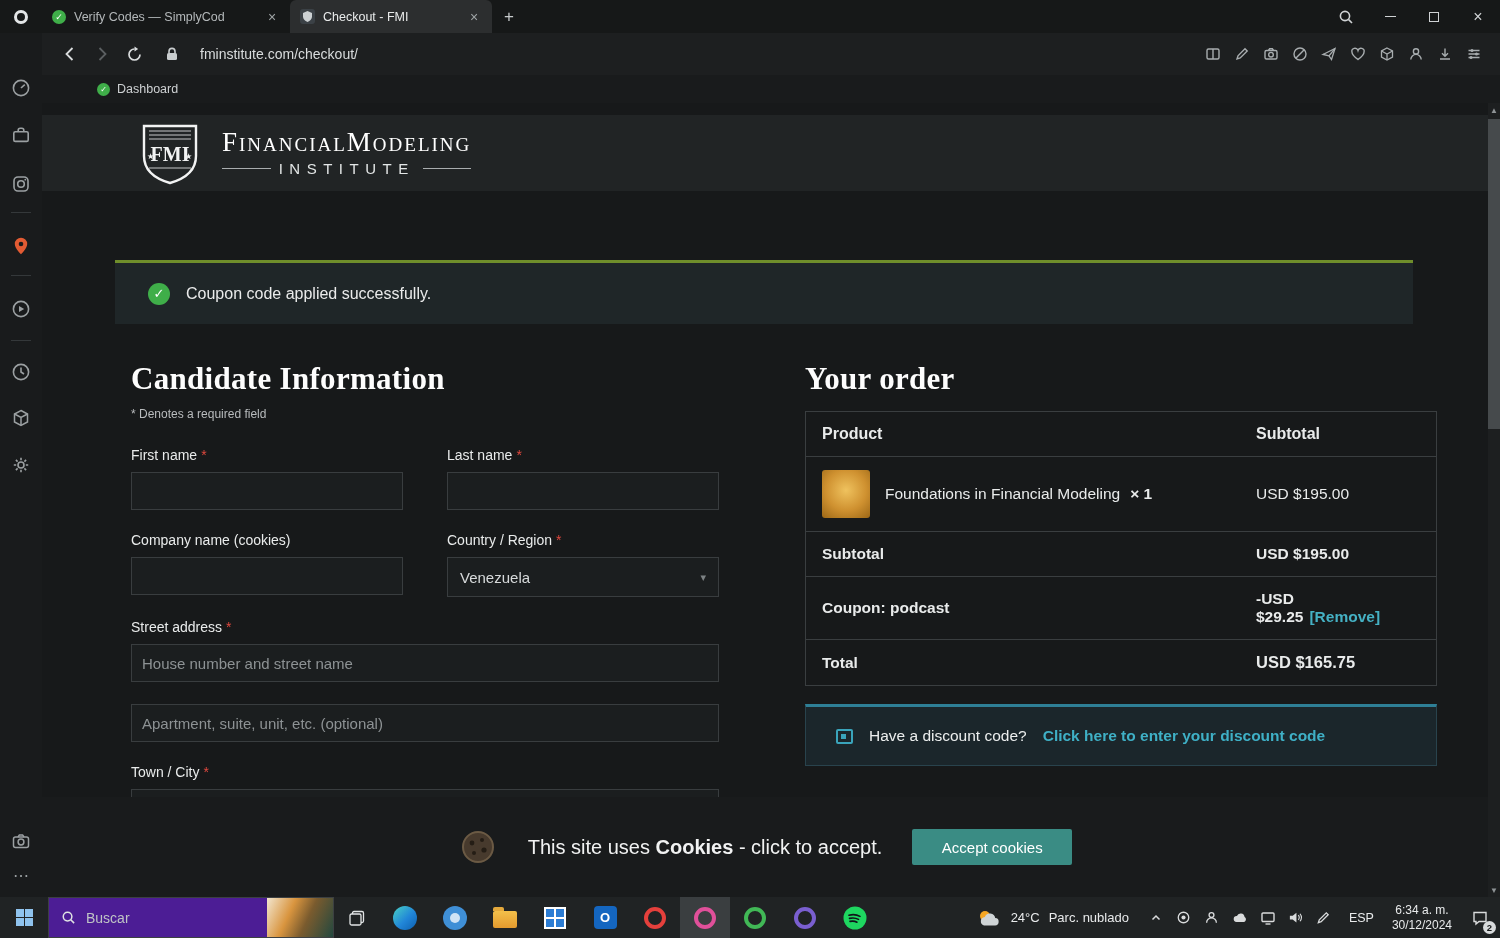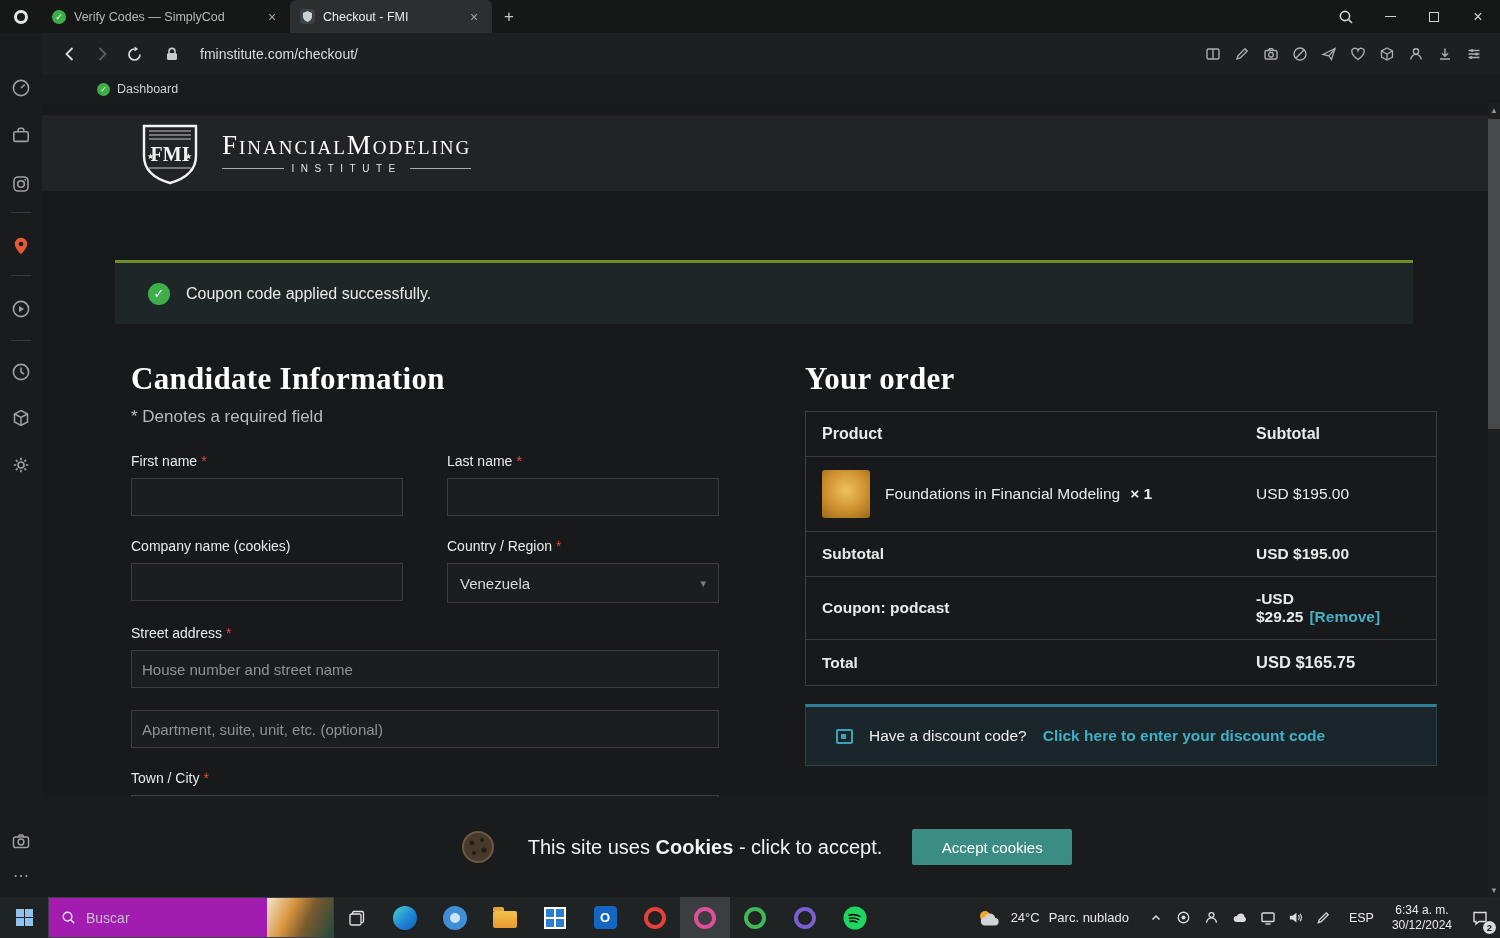--- a/index.html
+++ b/index.html
@@ -54,31 +54,31 @@
   .site{position:absolute;top:0;left:0;right:12px;bottom:0;}
   .scrollbar{position:absolute;top:0;right:0;bottom:0;width:12px;background:#1d1f20;}
   .sb-arrow{height:14px;font-size:8px;color:#8e9395;display:flex;align-items:center;justify-content:center;cursor:pointer;}
   .sb-thumb{width:12px;height:310px;background:#464a4c;margin-top:2px;cursor:pointer;}
   .sb-arrow.down{position:absolute;bottom:0;left:0;right:0;}
 
   .site-header{margin-top:12px;height:76px;background:#212425;display:flex;align-items:center;padding-left:96px;gap:20px;}
   .brand-name{font-family:"Liberation Serif",serif;font-variant:small-caps;font-size:27px;letter-spacing:2px;color:#fff;line-height:1;}
   .brand-sub-row{display:flex;align-items:center;gap:8px;margin-top:4px;}
   .brand-line{flex:1;height:1px;background:#a9adaf;}
-  .brand-sub{font-size:10px;letter-spacing:6.5px;color:#e3e6e6;}
+  .brand-sub{font-size:15px;letter-spacing:6.5px;color:#e3e6e6;}
 
   .notice{margin:69px 75px 0 73px;background:#1f2628;border-top:3px solid #6f8e2b;height:64px;display:flex;align-items:center;padding-left:33px;gap:16px;}
   .notice-check{width:22px;height:22px;border-radius:50%;background:#3fae49;color:#fff;font-size:13px;display:flex;align-items:center;justify-content:center;flex:none;}
   .notice-text{font-size:16px;color:#eaebeb;}
 
   .columns{display:flex;margin:37px 0 0 89px;gap:86px;}
   .col-left{width:588px;}
   .col-right{width:632px;}
   h1.section{font-family:"Liberation Serif",serif;font-size:31px;font-weight:700;color:#fdfdfd;letter-spacing:0.3px;}
-  .req-note{font-size:17px;color:#b9bcbe;margin:10px 0 26px;}
+  .req-note{font-size:12px;color:#b9bcbe;margin:10px 0 26px;}
 
   .form-row{display:flex;gap:44px;margin-bottom:22px;}
   .field{flex:1;}
   .field-full{margin-bottom:22px;}
   .flabel{display:block;font-size:14px;color:#e9ebeb;margin-bottom:9px;}
   .req{color:#e0483e;margin-left:4px;}
   .txt{width:100%;height:38px;background:#1b1e1f;border:1px solid #393d3f;color:#dfe1e2;font-size:15px;padding:0 10px;font-family:"Liberation Sans",sans-serif;outline:none;}
   .txt::placeholder{color:#8d9294;}
   .select{width:100%;height:40px;background:#1b1e1f;border:1px solid #393d3f;display:flex;align-items:center;justify-content:space-between;padding:0 12px;color:#d7dadb;font-size:15px;cursor:pointer;}
   .caret{color:#7d8284;font-size:11px;}
@@ -104,21 +104,21 @@
   .discount-note{margin-top:44px;font-size:15.5px;color:#f0f1f1;}
 
   .cookie-banner{position:absolute;left:0;right:12px;bottom:0;height:100px;background:#191b1c;display:flex;align-items:center;justify-content:center;gap:30px;}
   .cookie-text{font-size:20px;color:#f1f2f2;}
   .accept-btn{min-width:160px;height:36px;background:#3a8c84;border:none;color:#fff;font-size:15px;font-family:"Liberation Sans",sans-serif;border-radius:2px;cursor:pointer;padding:0 18px;}
 
   
   .taskbar{position:absolute;top:897px;left:0;width:1500px;height:41px;background:#202324;display:flex;align-items:stretch;color:#e8eaeb;}
   .tb-cell{display:flex;align-items:center;justify-content:center;cursor:pointer;}
   .tb-start{width:48px;}
-  .tb-search{width:286px;background:#a21caf;border:1px solid #3c4042;display:flex;align-items:center;gap:10px;padding-left:12px;cursor:text;}
+  .tb-search{width:286px;background:#4c1d95;border:1px solid #3c4042;display:flex;align-items:center;gap:10px;padding-left:12px;cursor:text;}
   .tb-search-text{font-size:14px;color:#bfc3c5;}
   .tb-search-img{margin-left:auto;width:66px;height:39px;background:linear-gradient(115deg,#f2e6cf 0%,#d9953f 35%,#7a5b2e 60%,#23483f 100%);flex:none;}
   .tb-taskview{width:46px;}
   .tb-app{width:50px;display:flex;align-items:center;justify-content:center;cursor:pointer;}
   .tb-app.active{background:#3a3e40;}
   .oring{width:22px;height:22px;border-radius:50%;border:4px solid;}
   .folder{position:relative;width:24px;height:17px;background:linear-gradient(#f3c04a,#e49a2e);border-radius:2px;margin-top:4px;}
   .folder::before{content:"";position:absolute;top:-4px;left:0;width:11px;height:4px;background:#e4a93c;border-radius:2px 2px 0 0;}
   .msgrid{width:22px;height:22px;background:#fff;display:grid;grid-template-columns:1fr 1fr;grid-template-rows:1fr 1fr;gap:2px;padding:2px;}
   .msgrid i{background:#2b7cd3;}

